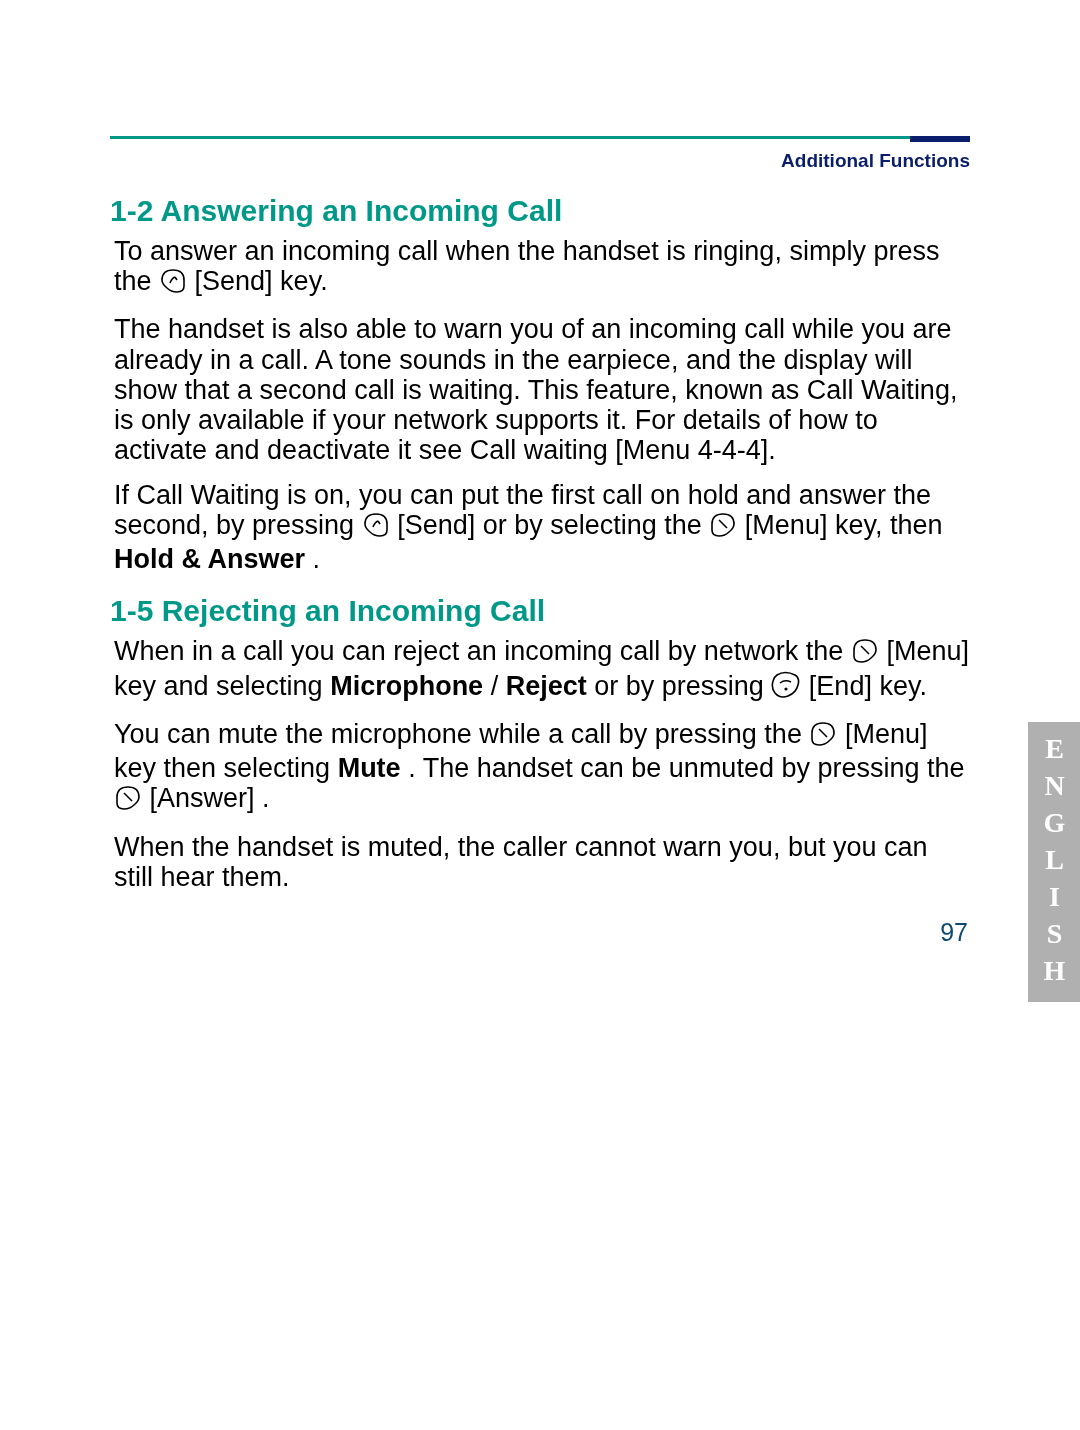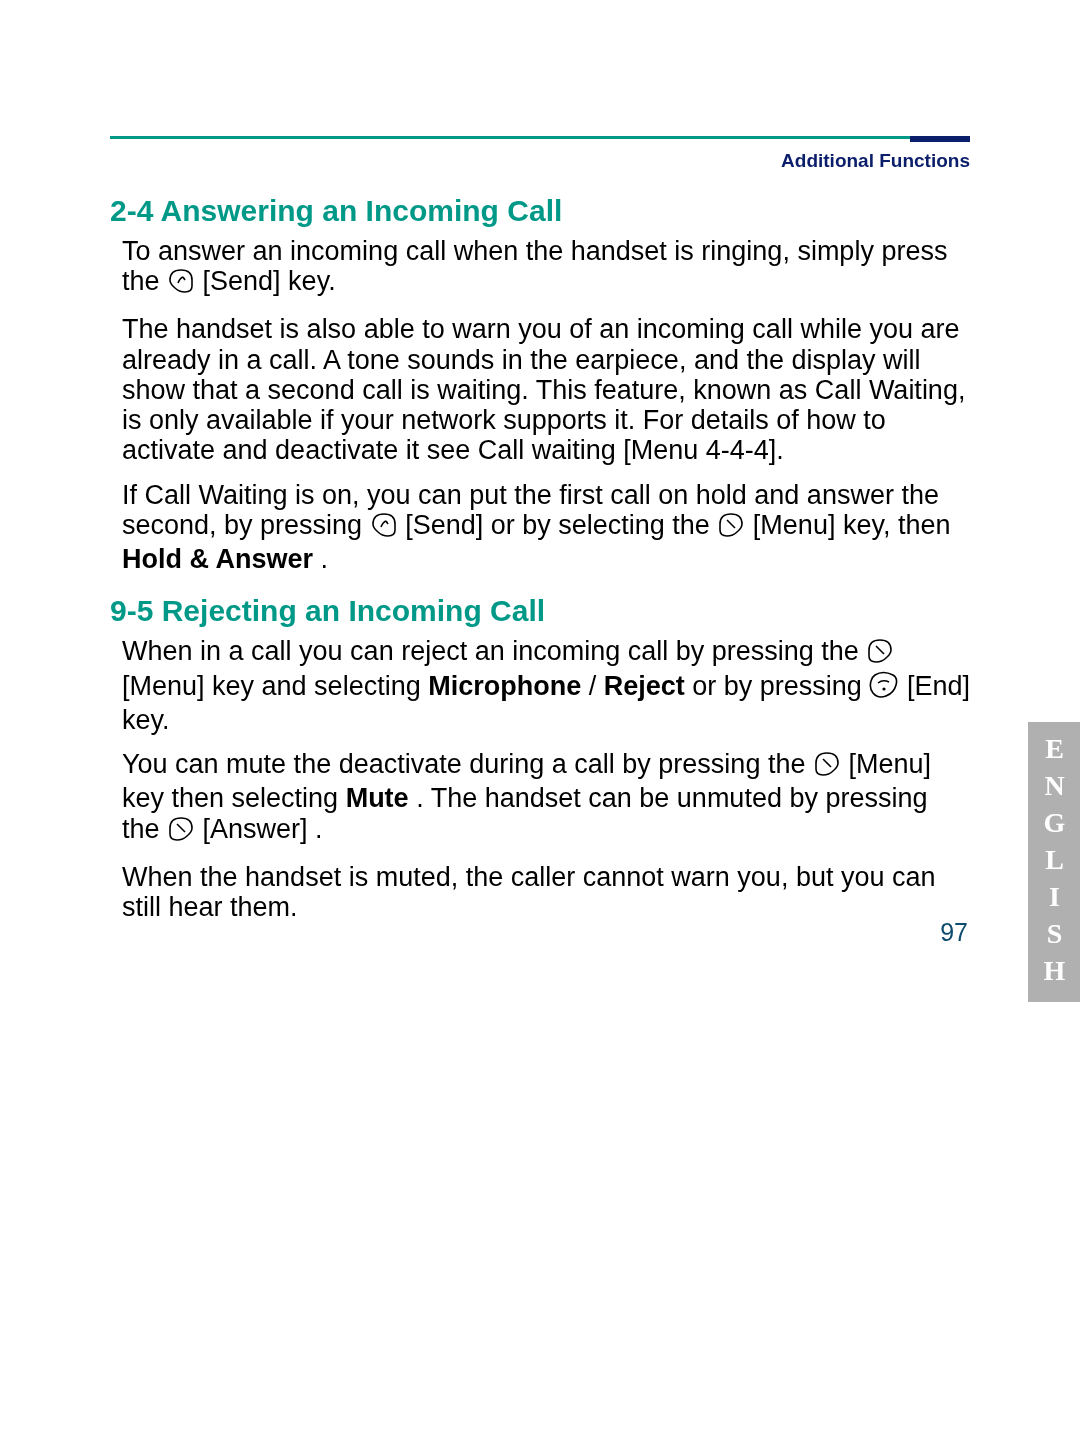--- a/index.html
+++ b/index.html
@@ -57,21 +57,21 @@
   }
   h2.section {
     color: #009988;
     font-size: 30px;
     font-weight: bold;
     margin: 20px 0 6px 0;
   }
   p.para {
     font-size: 27px;
     line-height: 1.12;
-    margin: 8px 0 14px 12px;
+    margin: 8px 0 14px 4px;
     color: #000;
   }
   .icon-send, .icon-menu, .icon-end {
     display: inline-block;
     vertical-align: -4px;
   }
   .page-num {
     position: absolute;
     right: 112px;
     bottom: 185px;
@@ -108,21 +108,21 @@
 
   <div class="rule-wrap">
     <div class="rule-green"></div>
     <div class="rule-blue"></div>
   </div>
 
   <div class="header-label">Additional Functions</div>
 
   <div class="body">
 
-    <h2 class="section" style="margin-top:0">2-4  Answering an Incoming Call</h2>
+    <h2 class="section" style="margin-top:0">1-2  Answering an Incoming Call</h2>
 
     <p class="para">
       <span>To answer an incoming call when the handset is ringing, simply press the </span>
       <span class="icon-send">
         <svg width="28" height="26" viewBox="0 0 28 26">
           <path d="M3 12 Q3 2 14 2 Q25 2 25 12 L25 18 Q25 24 18 24 Q12 24 8 20 Q3 16 3 12 Z" fill="none" stroke="#000" stroke-width="1.6"></path>
           <path d="M11 15 Q13 10 16 9 M16 9 l2 3" fill="none" stroke="#000" stroke-width="1.6"></path>
         </svg>
       </span>
       <span> [Send] key.</span>
@@ -144,25 +144,25 @@
           <path d="M25 12 Q25 2 14 2 Q3 2 3 12 L3 18 Q3 24 10 24 Q16 24 20 20 Q25 16 25 12 Z" fill="none" stroke="#000" stroke-width="1.6"></path>
           <path d="M10 8 L18 16" fill="none" stroke="#000" stroke-width="1.6"></path>
         </svg>
       </span>
       <span> [Menu] key, then </span>
       <strong>Hold &amp; Answer</strong>
       <span>.</span>
     </p>
 
 
-    <h2 class="section">9-5  Rejecting an Incoming Call</h2>
-
-
-    <p class="para">
-      <span>When in a call you can reject an incoming call by pressing the </span>
+    <h2 class="section">1-5  Rejecting an Incoming Call</h2>
+
+
+    <p class="para">
+      <span>When in a call you can reject an incoming call by network the </span>
       <span class="icon-menu">
         <svg width="28" height="26" viewBox="0 0 28 26">
           <path d="M25 12 Q25 2 14 2 Q3 2 3 12 L3 18 Q3 24 10 24 Q16 24 20 20 Q25 16 25 12 Z" fill="none" stroke="#000" stroke-width="1.6"></path>
           <path d="M10 8 L18 16" fill="none" stroke="#000" stroke-width="1.6"></path>
         </svg>
       </span>
       <span> [Menu] key and selecting </span>
       <strong>Microphone</strong>
       <span>/</span>
       <strong>Reject</strong>
@@ -172,21 +172,21 @@
           <path d="M6 4 Q14 -1 24 4 Q29 7 27 14 Q25 22 17 25 Q9 28 4 22 Q0 17 2 10 Q3 6 6 4 Z" fill="none" stroke="#000" stroke-width="1.6"></path>
           <path d="M9 12 Q14 8 20 11" fill="none" stroke="#000" stroke-width="1.6"></path>
           <circle cx="15" cy="18" r="1.6" fill="#000"></circle>
         </svg>
       </span>
       <span> [End] key.</span>
     </p>
 
 
     <p class="para">
-      <span>You can mute the deactivate during a call by pressing the </span>
+      <span>You can mute the microphone while a call by pressing the </span>
       <span class="icon-menu">
         <svg width="28" height="26" viewBox="0 0 28 26">
           <path d="M25 12 Q25 2 14 2 Q3 2 3 12 L3 18 Q3 24 10 24 Q16 24 20 20 Q25 16 25 12 Z" fill="none" stroke="#000" stroke-width="1.6"></path>
           <path d="M10 8 L18 16" fill="none" stroke="#000" stroke-width="1.6"></path>
         </svg>
       </span>
       <span> [Menu] key then selecting </span>
       <strong>Mute</strong>
       <span>. The handset can be unmuted by pressing the </span>
       <span class="icon-menu">

